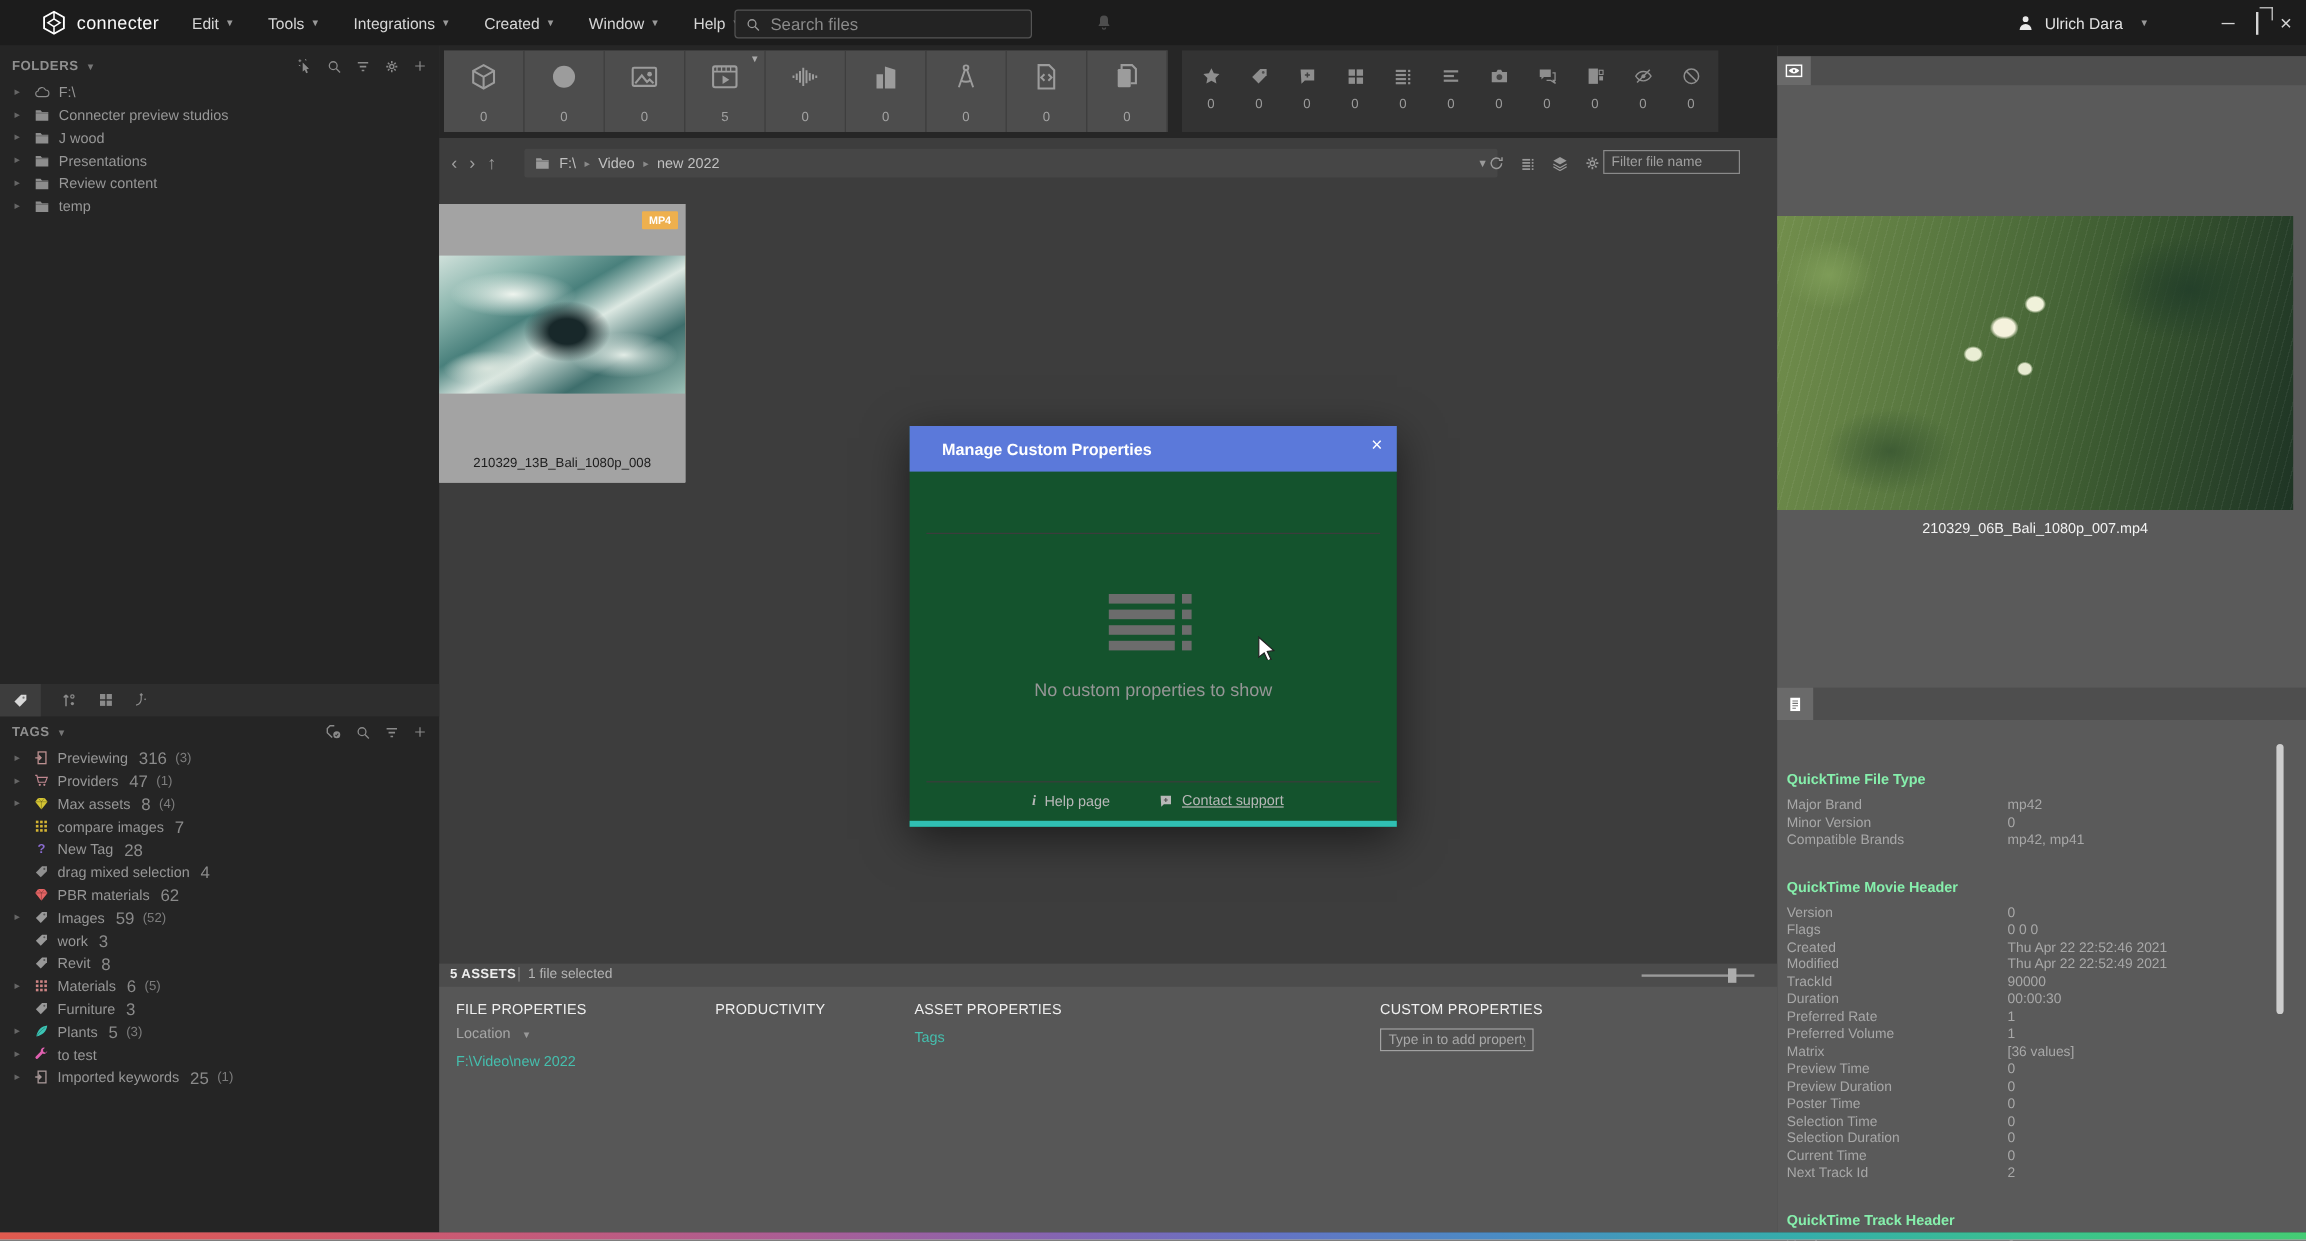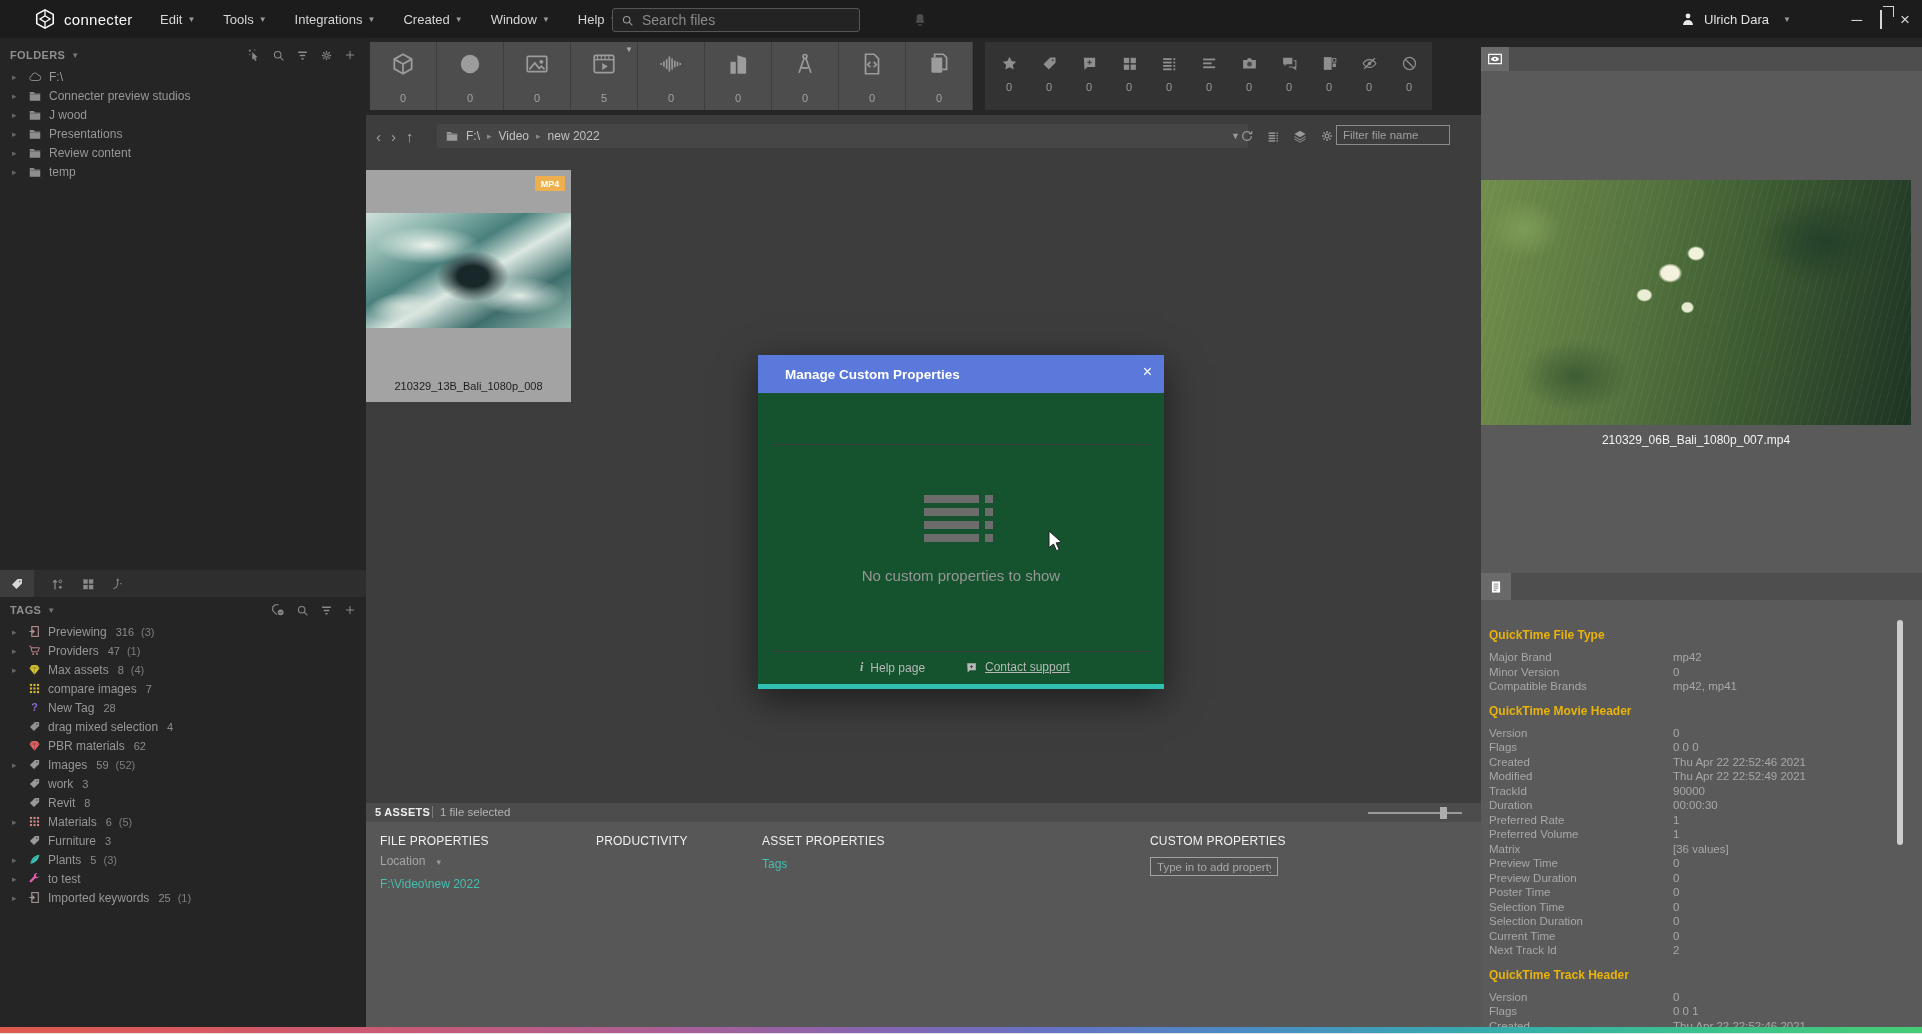--- a/index.html
+++ b/index.html
@@ -30,21 +30,21 @@
   .restore-box:before{content:"";position:absolute;left:2px;top:-5px;width:10px;height:10px;border:1.5px solid #d5d5d5;border-left:none;border-bottom:none;}
 
   
   .sidebar{position:absolute;left:0;top:38px;width:366px;height:989px;background:#252525;z-index:5;}
   .side-header{display:flex;align-items:center;height:24px;padding:0 10px;color:#8f8f8f;}
   .side-header .htitle{font-size:11px;font-weight:bold;letter-spacing:.4px;}
   .side-header .caret{font-size:8px;margin-left:6px;color:#777;}
   .side-header .hicons{margin-left:auto;display:flex;gap:11px;align-items:center;color:#8a8a8a;}
   .trow{display:flex;align-items:center;height:19px;padding-left:12px;gap:7px;color:#979797;font-size:12px;cursor:default;}
   .trow .chev{width:9px;font-size:9px;color:#666;}
-  .trow .cnt{color:#8b8b8b;font-size:11px;margin-left:2px;}
+  .trow .cnt{color:#8b8b8b;font-size:14px;margin-left:2px;}
   .trow .sub{color:#7d7d7d;font-size:11px;}
   .tags-toolbar{position:absolute;left:0;top:532px;width:366px;height:27px;background:#2e2e2e;display:flex;align-items:center;}
   .ttab{width:34px;height:27px;display:flex;align-items:center;justify-content:center;background:#3d3d3d;color:#d8d8d8;}
   .ttool{margin-left:16px;color:#8a8a8a;}
   .tags-block{position:absolute;left:0;top:560px;width:366px;}
 
   
   .topstrip{position:absolute;left:366px;top:38px;width:1556px;height:77px;background:#262626;z-index:4;}
   .typegroup{position:absolute;left:370px;top:42px;height:68px;display:flex;z-index:6;}
   .fcell{position:relative;width:66px;height:68px;background:#4d4d4d;border-right:1px solid #3e3e3e;
@@ -146,21 +146,21 @@
      radial-gradient(9px 8px at 48% 52%, #e6ead0 55%, transparent 75%),
      radial-gradient(70px 45px at 22% 80%, #3e5c34, transparent 80%),
      radial-gradient(90px 60px at 80% 25%, #24402a, transparent 75%),
      radial-gradient(50px 40px at 10% 20%, #7e9c58, transparent 75%),
      repeating-linear-gradient(105deg, rgba(255,255,255,.05) 0 1px, transparent 1px 7px),
      linear-gradient(100deg,#728e4c 0%,#55743e 35%,#3a5830 65%,#263e28 90%,#1e3424 100%);}
   .rp-filename{position:absolute;left:0;top:395px;width:430px;text-align:center;color:#f2f2f2;font-size:12px;}
   .rp-strip2{position:absolute;left:0;top:535px;width:441px;height:27px;background:#4e4e4e;}
   .rp-tab2{position:absolute;left:0;top:0;width:30px;height:27px;background:#6a6a6a;display:flex;align-items:center;justify-content:center;color:#fff;}
   .rp-props{position:absolute;left:8px;top:580px;width:410px;color:#a8a8a8;font-size:11.5px;}
-  .qt-title{color:#eab308;font-size:12px;font-weight:bold;margin:10px 0 8px 0;}
+  .qt-title{color:#86efac;font-size:12px;font-weight:bold;margin:24px 0 8px 0;}
   .qt-row{display:flex;line-height:14.5px;align-items:center;}
   .qt-label{width:184px;flex:none;}
   .rp-scroll{position:absolute;left:416px;top:582px;width:6px;height:225px;background:#cdcdcd;border-radius:3px;}
 
   
   .modal{position:absolute;left:758px;top:355px;width:406px;height:334px;z-index:50;
      box-shadow:0 10px 35px rgba(0,0,0,.55);background:#14532d;}
   .modal-header{position:absolute;left:0;top:0;width:100%;height:38px;background:#5b79da;display:flex;align-items:center;}
   .modal-title{margin-left:27px;color:#fff;font-size:13.5px;font-weight:bold;}
   .modal-close{position:absolute;right:12px;top:8px;color:#fff;font-size:16px;cursor:pointer;}

